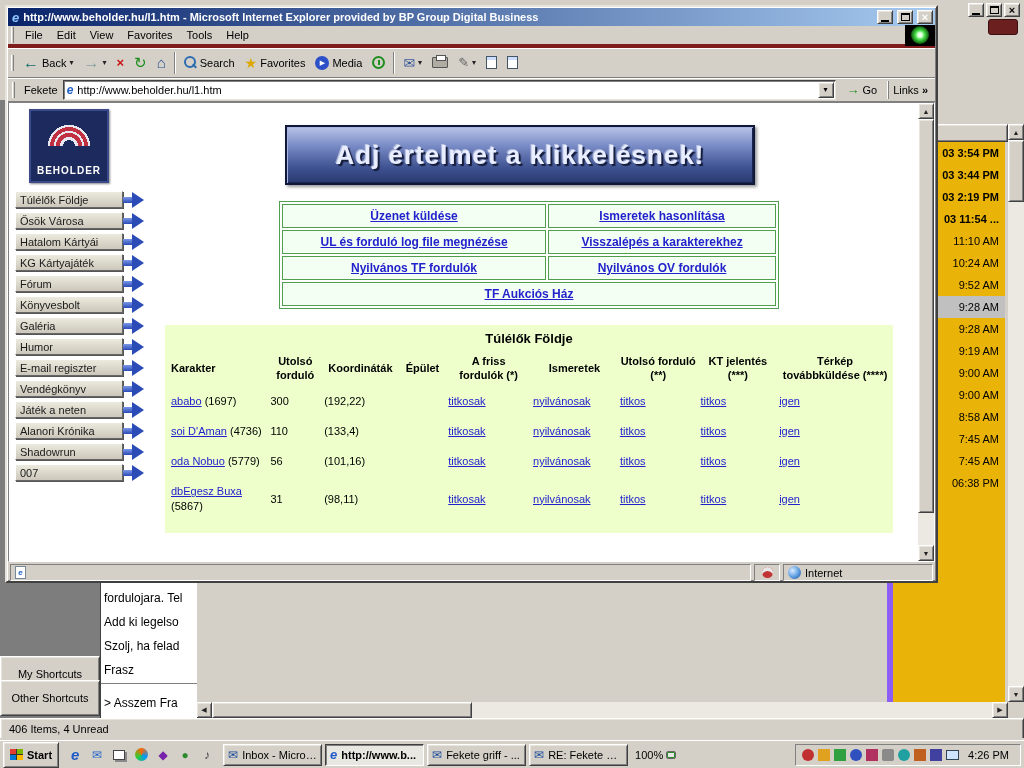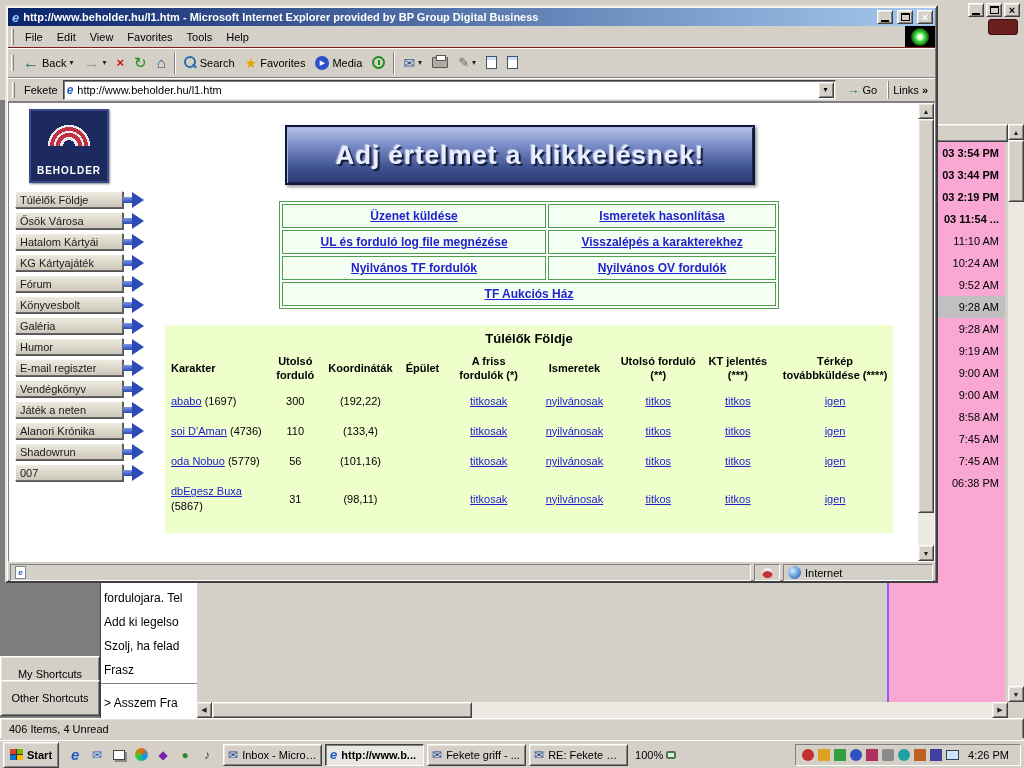--- a/index.html
+++ b/index.html
@@ -12,21 +12,21 @@
 
   
   .outlook{position:absolute;inset:0 0 28px 0;background:#d4d0c8}
   .ol-winbtns{position:absolute;top:3px;right:4px;display:flex;gap:2px}
   .wbtn{width:16px;height:14px;display:grid;place-items:center;font-size:10px;font-weight:bold;line-height:1}
   .g-min{width:8px;height:2px;background:#000;margin-top:7px}
   .g-max{width:9px;height:8px;border:1px solid #000;border-top:2px solid #000}
   .g-close{font-size:11px;font-weight:bold}
   .ol-redicon{position:absolute;top:19px;right:6px;width:30px;height:16px;background:#6b1f1f;border:1px solid #3a0f0f;border-radius:3px}
   .ol-colhead{position:absolute;top:124px;left:890px;width:118px;height:18px}
-  .ol-listbg{position:absolute;top:142px;left:887px;width:118px;height:560px;background:#f9a8d4;border-left:2px solid #8b5cf6}
+  .ol-listbg{position:absolute;top:142px;left:887px;width:118px;height:560px;background:#eab308;border-left:6px solid #8b5cf6}
   .ol-row{height:22px;line-height:22px;text-align:right;padding-right:6px;white-space:nowrap}
   .ol-row.unread{font-weight:bold}
   .ol-row.sel{background:#c0c0c0}
   .ol-vscroll{position:absolute;top:124px;right:0;width:16px;height:578px;background:#ece9e2}
   .sb-btn{width:16px;height:16px;display:grid;place-items:center;font-size:7px;color:#222}
   .ol-vscroll .sb-thumb{position:absolute;top:16px;left:0;width:16px;height:62px}
   .ol-vscroll .sb-down{position:absolute;bottom:0;left:0}
   .ol-hscroll{position:absolute;top:702px;left:196px;width:812px;height:16px;background:#ece9e2}
   .ol-hscroll .sb-btn{position:absolute;top:0}
   .ol-hscroll .sb-left{left:0}
@@ -40,21 +40,21 @@
   .ol-preview{position:absolute;top:100px;left:100px;width:97px;height:618px;background:#fff;border-left:1px solid #404040;overflow:hidden}
   .ol-msg{position:absolute;top:486px;left:3px;right:0;line-height:24px;font-size:12px;white-space:nowrap}
   .ol-divider{position:absolute;top:583px;left:0;right:0;border-top:1px solid #808080;border-bottom:1px solid #fff}
   .ol-msg2{position:absolute;top:596px;left:3px;font-size:12px;white-space:nowrap}
 
   
   .ie{position:absolute;top:5px;left:5px;width:933px;height:578px;background:#d4d0c8;border:2px solid;border-color:#e8e4dc #404040 #404040 #e8e4dc;box-shadow:inset 1px 1px 0 #fff,inset -1px -1px 0 #808080;padding:1px}
   .titlebar{height:18px;background:linear-gradient(90deg,#0a246a,#a6caf0);display:flex;align-items:center;gap:4px;padding:0 2px;color:#fff}
   .t-ico{font-weight:bold;font-style:italic;font-size:13px;color:#8ec6ff;line-height:1;padding-left:2px}
   .t-text{flex:1;font-weight:bold;font-size:11px;white-space:nowrap;overflow:hidden}
-  .menubar{height:22px;display:flex;align-items:center;padding-left:2px;border-bottom:1px solid #7f1d1d;box-shadow:0 1px 0 #fff}
+  .menubar{height:22px;display:flex;align-items:center;padding-left:2px;border-bottom:4px solid #7f1d1d;box-shadow:0 1px 0 #fff}
   .grip{width:3px;height:16px;border-left:1px solid #fff;border-right:1px solid #808080;margin:0 4px 0 1px}
   .menu-item{padding:3px 7px}
   .brand{margin-left:auto;width:30px;height:21px;background:#000;position:relative;overflow:hidden}
   .brand-glow{position:absolute;left:50%;top:50%;width:18px;height:18px;transform:translate(-50%,-50%);border-radius:50%;background:radial-gradient(circle,#eaffea 0 2px,#4be34b 35%,#0c5a0c 70%,#000 100%)}
   .toolbar{height:30px;display:flex;align-items:center;padding:0 2px;border-bottom:1px solid #808080;box-shadow:0 1px 0 #fff}
   .tbtn{display:flex;align-items:center;gap:3px;padding:2px 5px;height:26px;white-space:nowrap}
   .tsep{width:2px;height:22px;border-left:1px solid #808080;border-right:1px solid #fff;margin:0 3px}
   .ig{font-size:14px;line-height:1;display:inline-block}
   .i-back{color:#0e6b6b;font-size:16px;font-weight:bold}
   .i-fwd{color:#8aa0a0;font-size:16px;font-weight:bold}
@@ -111,21 +111,21 @@
   .plink{color:#2222cc;text-decoration:underline;cursor:pointer}
   .quick{position:absolute;left:270px;top:98px;width:500px;border:1px solid #4f9f4f;border-collapse:separate;border-spacing:2px;background:#fff}
   .quick td{border:1px solid #4f9f4f;background:#f4fff4;height:24px;text-align:center;font-size:12px;font-weight:bold}
   .charblock{position:absolute;left:156px;top:222px;width:728px;background:#eeffcc;padding:6px 0 12px}
   .char-title{text-align:center;font-size:13px;font-weight:bold;margin-bottom:6px}
   .chart{width:100%;border-collapse:collapse;table-layout:fixed}
   .chart col.c0{width:100px}.chart col.c1{width:52px}.chart col.c2{width:74px}.chart col.c3{width:46px}
   .chart col.c4{width:82px}.chart col.c5{width:84px}.chart col.c6{width:78px}.chart col.c7{width:76px}.chart col.c8{width:112px}
   .chart th{font-size:11px;font-weight:bold;text-align:center;padding:3px 2px;line-height:1.25;vertical-align:middle}
   .chart th:first-child{text-align:left;padding-left:6px}
-  .chart td{font-size:11px;text-align:center;padding:8px 2px;vertical-align:middle;line-height:1.3}
+  .chart td{font-size:11px;padding:8px 2px;vertical-align:middle;line-height:1.3}
   .chart td:first-child{text-align:left;padding-left:6px}
 
   
   .taskbar{position:absolute;left:0;bottom:0;width:1024px;height:28px;background:#d4d0c8;border-top:1px solid #fff;box-shadow:0 -2px 0 #d4d0c8;display:flex;align-items:center;gap:3px;padding:0 3px}
   .start-btn{height:22px;display:flex;align-items:center;gap:4px;padding:12px 6px;font-weight:bold;cursor:pointer}
   .flag{display:grid;grid-template:1fr 1fr / 1fr 1fr;gap:1px;width:13px;height:11px;background:#333}
   .flag span:nth-child(1){background:#e03c31}.flag span:nth-child(2){background:#7db700}
   .flag span:nth-child(3){background:#0078d4}.flag span:nth-child(4){background:#ffb900}
   .ql{display:flex;align-items:center;gap:4px;padding:0 4px}
   .ql-icon{width:18px;height:18px;display:grid;place-items:center;font-size:12px;cursor:pointer}

